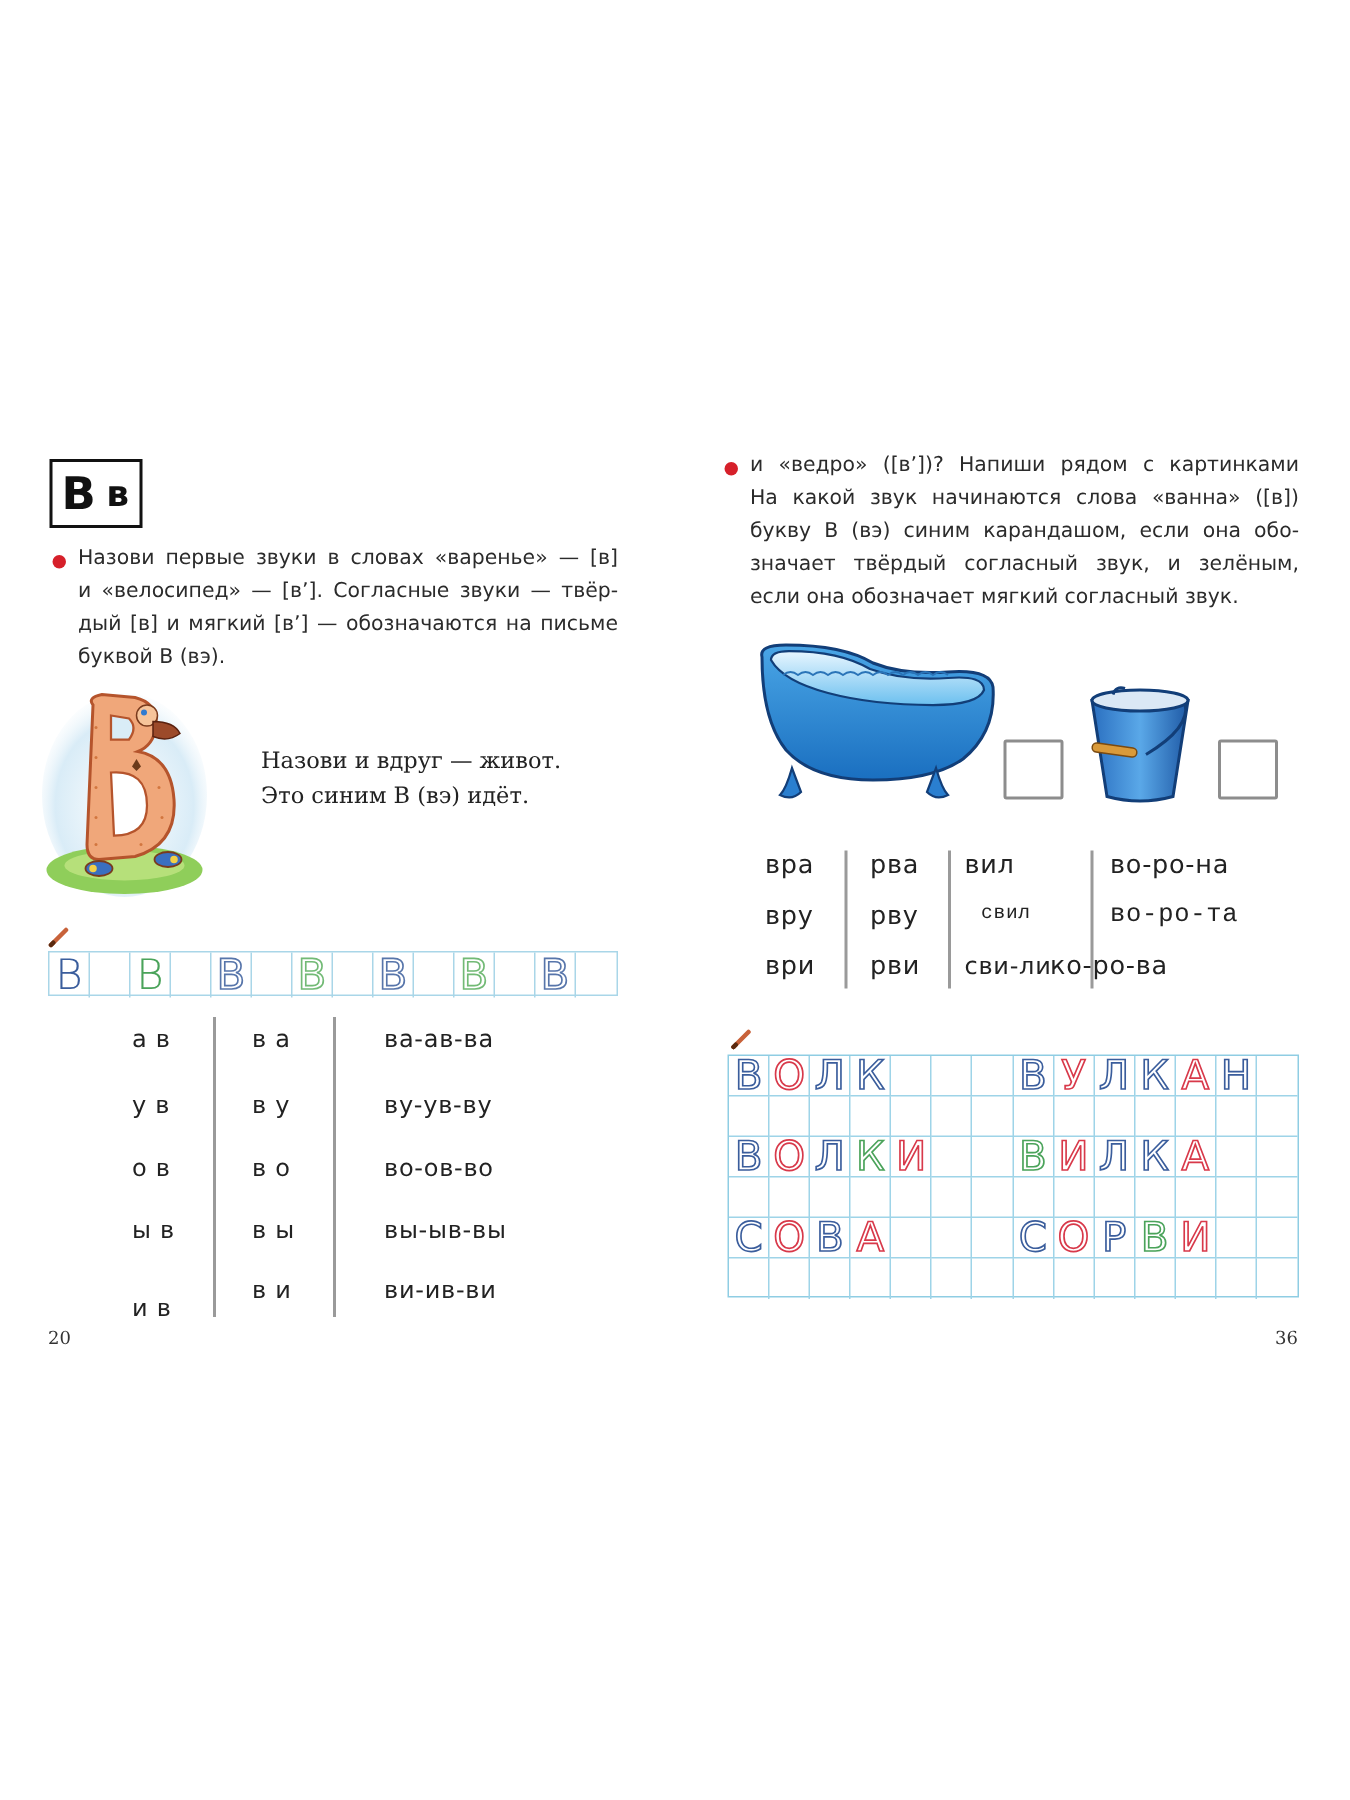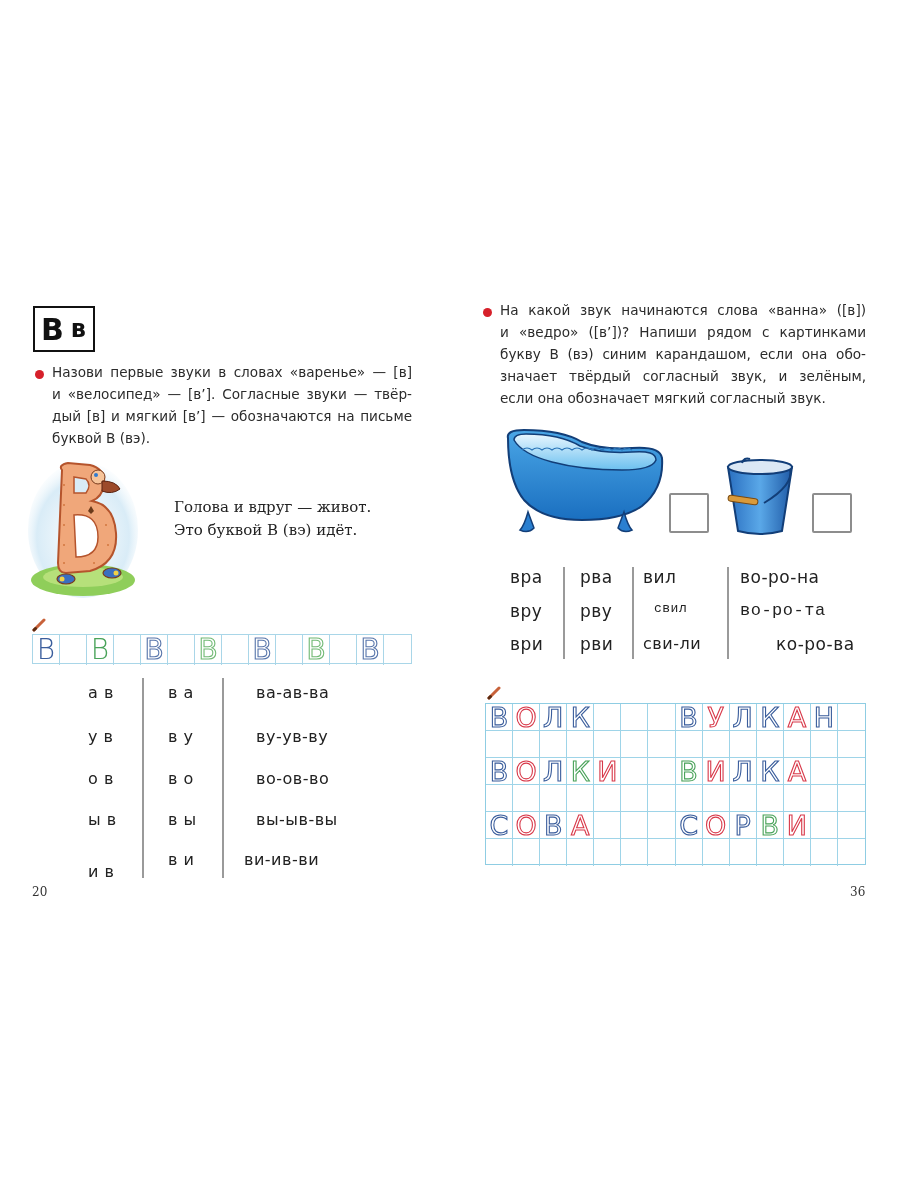--- a/index.html
+++ b/index.html
@@ -99,22 +99,22 @@
       <circle cx="36" cy="90" r="1"></circle>
         <circle cx="36" cy="108" r="1"></circle>
         <circle cx="78" cy="70" r="1"></circle>
       <circle cx="80" cy="90" r="1"></circle>
         <circle cx="66" cy="108" r="1"></circle>
     </g>
   </svg>
 </div>
 
 <div class="abs poem serif" style="left:174px; top:496px;">
-  <div>Голова и вдруг — живот.</div>
-  <div>Это буквой В (вэ) идёт.</div>
+  <div>Назови и вдруг — живот.</div>
+  <div>Это синим В (вэ) идёт.</div>
 </div>
 
 <div class="abs" style="left:32px; top:617px; width:14px; height:14px;">
   <svg width="14" height="14" viewBox="0 0 14 14">
     <line x1="2" y1="12" x2="12" y2="2" stroke="#c8623a" stroke-width="3" stroke-linecap="round"></line>
     <line x1="2" y1="12" x2="3.5" y2="10.5" stroke="#5a2a10" stroke-width="3" stroke-linecap="round"></line>
   </svg>
 </div>
 
 <div class="abs trace-row" id="trace-row" style="left:32px; top:634px; width:380px; height:30px;">
@@ -158,29 +158,29 @@
     <div class="abs syl" style="left: 88px; top: 862px;">и в</div>
     <div class="abs syl" style="left: 168px; top: 683px;">в а</div>
     <div class="abs syl" style="left: 168px; top: 727px;">в у</div>
     <div class="abs syl" style="left: 168px; top: 769px;">в о</div>
     <div class="abs syl" style="left: 168px; top: 810px; text-align: center;">в ы</div>
     <div class="abs syl" style="left: 168px; top: 850px;">в и</div>
     <div class="abs syl" style="left: 256px; top: 683px;">ва-ав-ва</div>
     <div class="abs syl" style="left: 256px; top: 727px;">ву-ув-ву</div>
     <div class="abs syl" style="left: 256px; top: 769px;">во-ов-во</div>
     <div class="abs syl" style="left: 256px; top: 810px;">вы-ыв-вы</div>
-    <div class="abs syl" style="left: 244px; top: 850px; text-align: right;">ви-ив-ви</div>
+    <div class="abs syl" style="left: 256px; top: 850px; text-align: right;">ви-ив-ви</div>
   </div>
 
 <div class="abs page-num" style="left:32px; top:885px;">20</div>
 
 <div class="abs bullet" style="left:483px; top:308px;"></div>
 <div class="abs para" style="left:500px; top:299px; width:366px;">
+  <span class="line">и «ведро» ([в’])? Напиши рядом с картинками</span>
   <span class="line">На какой звук начинаются слова «ванна» ([в])</span>
-  <span class="line">и «ведро» ([в’])? Напиши рядом с картинками</span>
   <span class="line">букву В (вэ) синим карандашом, если она обо-</span>
   <span class="line">значает твёрдый согласный звук, и зелёным,</span>
   <span class="line last">если она обозначает мягкий согласный звук.</span>
 </div>
 
 <div class="abs" style="left:502px; top:428px; width:165px; height:110px;">
   <svg width="165" height="110" viewBox="0 0 165 110">
     <defs>
       <linearGradient id="tubG" x1="0" y1="0" x2="0" y2="1">
         <stop offset="0%" stop-color="#4aa6e6"></stop>
@@ -226,21 +226,21 @@
     <div class="abs syl" style="left: 510px; top: 601px; font-size: 17px;">вру</div>
     <div class="abs syl" style="left: 510px; top: 634px; font-size: 17px;">ври</div>
     <div class="abs syl" style="left: 580px; top: 567px; font-size: 17px;">рва</div>
     <div class="abs syl" style="left: 580px; top: 601px; font-size: 17px;">рву</div>
     <div class="abs syl" style="left: 580px; top: 634px; font-size: 17px;">рви</div>
     <div class="abs syl" style="left: 643px; top: 567px; font-size: 17px;">вил</div>
     <div class="abs syl" style="left: 654px; top: 601px; font-size: 13px; font-family: Liberation Mono, monospace;">свил</div>
     <div class="abs syl" style="left: 643px; top: 634px; font-size: 16px;">сви-ли</div>
     <div class="abs syl" style="left: 740px; top: 567px; font-size: 17px;">во-ро-на</div>
     <div class="abs syl" style="left: 740px; top: 601px; font-size: 17px; font-family: Liberation Mono, monospace;">во-ро-та</div>
-    <div class="abs syl" style="left: 776px; top: 634px; font-size: 17px;">ко-ро-ва</div>
+    <div class="abs syl" style="left: 700px; top: 634px; font-size: 17px;">ко-ро-ва</div>
   </div>
 
 <div class="abs" style="left:487px; top:685px; width:14px; height:14px;">
   <svg width="14" height="14" viewBox="0 0 14 14">
     <line x1="2" y1="12" x2="12" y2="2" stroke="#c8623a" stroke-width="3" stroke-linecap="round"></line>
     <line x1="2" y1="12" x2="3.5" y2="10.5" stroke="#5a2a10" stroke-width="3" stroke-linecap="round"></line>
   </svg>
 </div>
 
 <div class="abs" id="word-grid">

